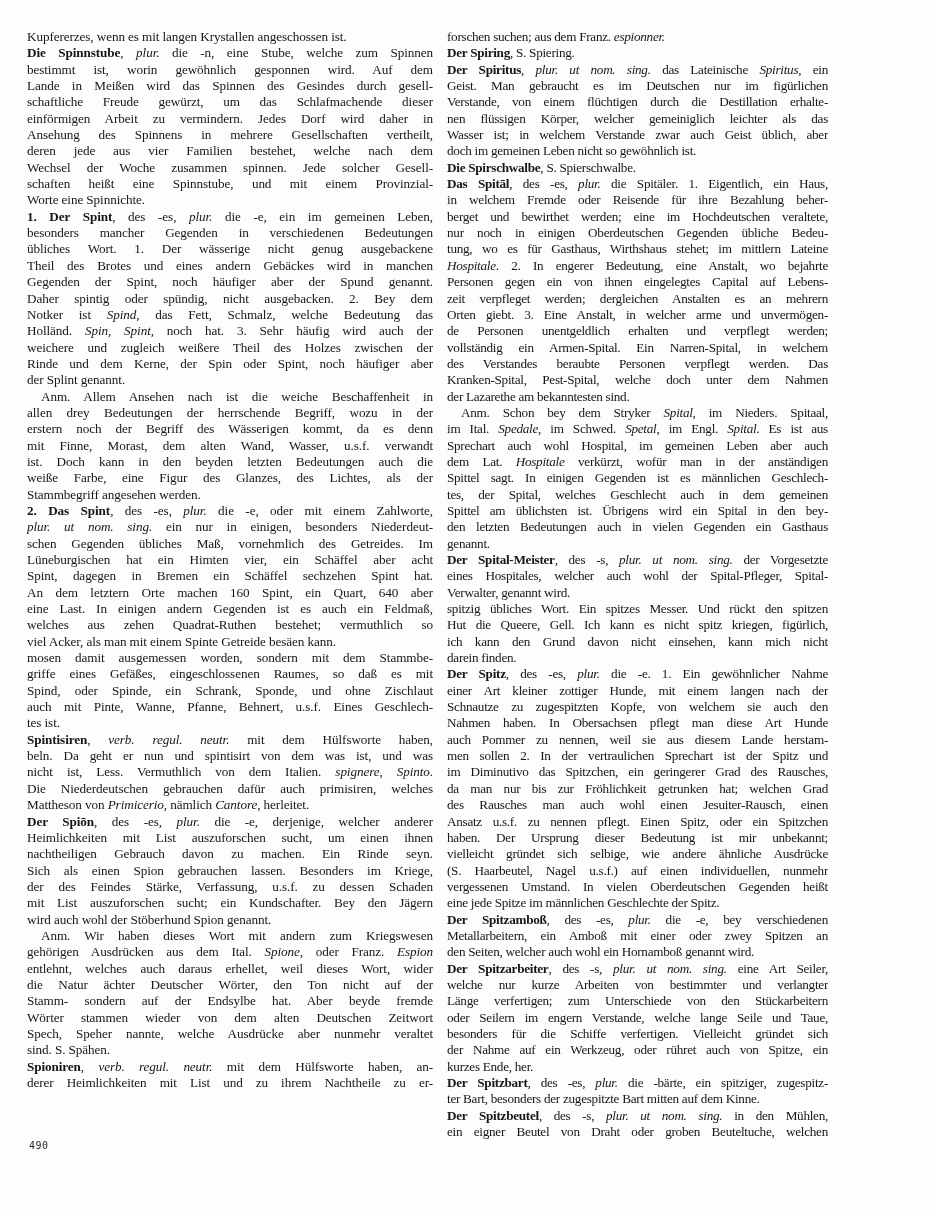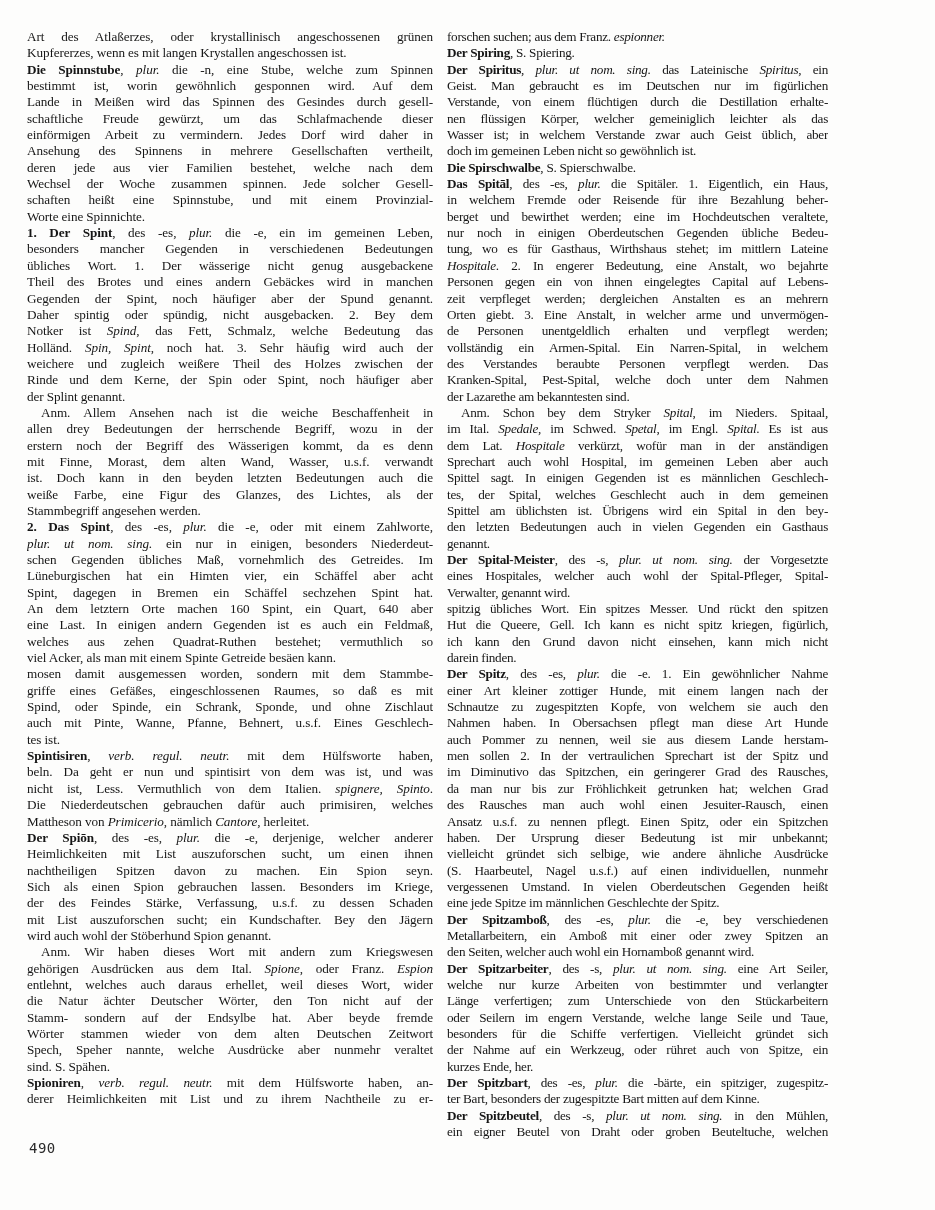--- a/index.html
+++ b/index.html
@@ -7,29 +7,28 @@
   .text-columns{position:absolute;left:27px;top:29px;display:flex;}
   .column{font-family:"Liberation Serif","DejaVu Serif",serif;font-size:13.2px;line-height:16.35px;}
   .column.left{width:406px;margin-right:14px;letter-spacing:-0.1px;}
   .column.right{width:381px;letter-spacing:-0.28px;}
   .line{height:16.35px;overflow:hidden;text-align:justify;text-align-last:justify;}
   .line.end{text-align-last:left;}
   .line.ind{text-indent:14px;}
   .b{font-weight:bold;}
   .i{font-style:italic;}
   .rg{font-style:normal;}
-  .page-number{position:absolute;left:29px;top:1140px;font-family:"DejaVu Sans Mono","Liberation Mono",monospace;font-size:14px;color:#2a2a2a;letter-spacing:0.5px;}
+  .page-number{position:absolute;left:29px;top:1140px;font-family:"DejaVu Sans Mono","Liberation Mono",monospace;font-size:10px;color:#2a2a2a;letter-spacing:0.5px;}
 </style>
 </head>
 <body>
 
 <div class="page">
   <div class="text-columns">
     <div class="column left">
-        <div class="line"><span class="rg">Art des Atlaßerzes, oder krystallinisch angeschossenen grünen</span></div>
         <div class="line end"><span class="rg">Kupfererzes, wenn es mit langen Krystallen angeschossen ist.</span></div>
         <div class="line"><span class="b">Die Spinnstube</span><span class="rg">, </span><span class="i">plur.</span><span class="rg"> die -n, eine Stube, welche zum Spinnen</span></div>
         <div class="line"><span class="rg">bestimmt ist, worin gewöhnlich gesponnen wird. Auf dem</span></div>
         <div class="line"><span class="rg">Lande in Meißen wird das Spinnen des Gesindes durch gesell-</span></div>
         <div class="line"><span class="rg">schaftliche Freude gewürzt, um das Schlafmachende dieser</span></div>
         <div class="line"><span class="rg">einförmigen Arbeit zu vermindern. Jedes Dorf wird daher in</span></div>
         <div class="line"><span class="rg">Ansehung des Spinnens in mehrere Gesellschaften vertheilt,</span></div>
         <div class="line"><span class="rg">deren jede aus vier Familien bestehet, welche nach dem</span></div>
         <div class="line"><span class="rg">Wechsel der Woche zusammen spinnen. Jede solcher Gesell-</span></div>
         <div class="line"><span class="rg">schaften heißt eine Spinnstube, und mit einem Provinzial-</span></div>
@@ -66,21 +65,21 @@
         <div class="line"><span class="rg">Spind, oder Spinde, ein Schrank, Sponde, und ohne Zischlaut</span></div>
         <div class="line"><span class="rg">auch mit Pinte, Wanne, Pfanne, Behnert, u.s.f. Eines Geschlech-</span></div>
         <div class="line end"><span class="rg">tes ist.</span></div>
         <div class="line"><span class="b">Spintisiren</span><span class="rg">, </span><span class="i">verb. regul. neutr.</span><span class="rg"> mit dem Hülfsworte haben,</span></div>
         <div class="line"><span class="rg">beln. Da geht er nun und spintisirt von dem was ist, und was</span></div>
         <div class="line"><span class="rg">nicht ist, Less. Vermuthlich von dem Italien. </span><span class="i">spignere, Spinto</span><span class="rg">.</span></div>
         <div class="line"><span class="rg">Die Niederdeutschen gebrauchen dafür auch primisiren, welches</span></div>
         <div class="line end"><span class="rg">Mattheson von </span><span class="i">Primicerio</span><span class="rg">, nämlich </span><span class="i">Cantore</span><span class="rg">, herleitet.</span></div>
         <div class="line"><span class="b">Der Spiōn</span><span class="rg">, des -es, </span><span class="i">plur.</span><span class="rg"> die -e, derjenige, welcher anderer</span></div>
         <div class="line"><span class="rg">Heimlichkeiten mit List auszuforschen sucht, um einen ihnen</span></div>
-        <div class="line"><span class="rg">nachtheiligen Spitzen davon zu machen. Ein Spion seyn.</span></div>
+        <div class="line"><span class="rg">nachtheiligen Gebrauch davon zu machen. Ein Rinde seyn.</span></div>
         <div class="line"><span class="rg">Sich als einen Spion gebrauchen lassen. Besonders im Kriege,</span></div>
         <div class="line"><span class="rg">der des Feindes Stärke, Verfassung, u.s.f. zu dessen Schaden</span></div>
         <div class="line"><span class="rg">mit List auszuforschen sucht; ein Kundschafter. Bey den Jägern</span></div>
         <div class="line end"><span class="rg">wird auch wohl der Stöberhund Spion genannt.</span></div>
         <div class="line ind"><span class="rg">Anm. Wir haben dieses Wort mit andern zum Kriegswesen</span></div>
         <div class="line"><span class="rg">gehörigen Ausdrücken aus dem Ital. </span><span class="i">Spione</span><span class="rg">, oder Franz. </span><span class="i">Espion</span></div>
         <div class="line"><span class="rg">entlehnt, welches auch daraus erhellet, weil dieses Wort, wider</span></div>
         <div class="line"><span class="rg">die Natur ächter Deutscher Wörter, den Ton nicht auf der</span></div>
         <div class="line"><span class="rg">Stamm- sondern auf der Endsylbe hat. Aber beyde fremde</span></div>
         <div class="line"><span class="rg">Wörter stammen wieder von dem alten Deutschen Zeitwort</span></div>
@@ -108,22 +107,22 @@
         <div class="line"><span class="rg">Personen gegen ein von ihnen eingelegtes Capital auf Lebens-</span></div>
         <div class="line"><span class="rg">zeit verpfleget werden; dergleichen Anstalten es an mehrern</span></div>
         <div class="line"><span class="rg">Orten giebt. 3. Eine Anstalt, in welcher arme und unvermögen-</span></div>
         <div class="line"><span class="rg">de Personen unentgeldlich erhalten und verpflegt werden;</span></div>
         <div class="line"><span class="rg">vollständig ein Armen-Spital. Ein Narren-Spital, in welchem</span></div>
         <div class="line"><span class="rg">des Verstandes beraubte Personen verpflegt werden. Das</span></div>
         <div class="line"><span class="rg">Kranken-Spital, Pest-Spital, welche doch unter dem Nahmen</span></div>
         <div class="line end"><span class="rg">der Lazarethe am bekanntesten sind.</span></div>
         <div class="line ind"><span class="rg">Anm. Schon bey dem Stryker </span><span class="i">Spital</span><span class="rg">, im Nieders. Spitaal,</span></div>
         <div class="line"><span class="rg">im Ital. </span><span class="i">Spedale</span><span class="rg">, im Schwed. </span><span class="i">Spetal</span><span class="rg">, im Engl. </span><span class="i">Spital</span><span class="rg">. Es ist aus</span></div>
+        <div class="line"><span class="rg">Sprechart auch wohl Hospital, im gemeinen Leben aber auch</span></div>
         <div class="line"><span class="rg">dem Lat. </span><span class="i">Hospitale</span><span class="rg"> verkürzt, wofür man in der anständigen</span></div>
-        <div class="line"><span class="rg">Sprechart auch wohl Hospital, im gemeinen Leben aber auch</span></div>
         <div class="line"><span class="rg">Spittel sagt. In einigen Gegenden ist es männlichen Geschlech-</span></div>
         <div class="line"><span class="rg">tes, der Spital, welches Geschlecht auch in dem gemeinen</span></div>
         <div class="line"><span class="rg">Spittel am üblichsten ist. Übrigens wird ein Spital in den bey-</span></div>
         <div class="line"><span class="rg">den letzten Bedeutungen auch in vielen Gegenden ein Gasthaus</span></div>
         <div class="line end"><span class="rg">genannt.</span></div>
         <div class="line"><span class="b">Der Spital-Meister</span><span class="rg">, des -s, </span><span class="i">plur. ut nom. sing.</span><span class="rg"> der Vorgesetzte</span></div>
         <div class="line"><span class="rg">eines Hospitales, welcher auch wohl der Spital-Pfleger, Spital-</span></div>
         <div class="line end"><span class="rg">Verwalter, genannt wird.</span></div>
         <div class="line"><span class="rg">spitzig übliches Wort. Ein spitzes Messer. Und rückt den spitzen</span></div>
         <div class="line"><span class="rg">Hut die Queere, Gell. Ich kann es nicht spitz kriegen, figürlich,</span></div>

